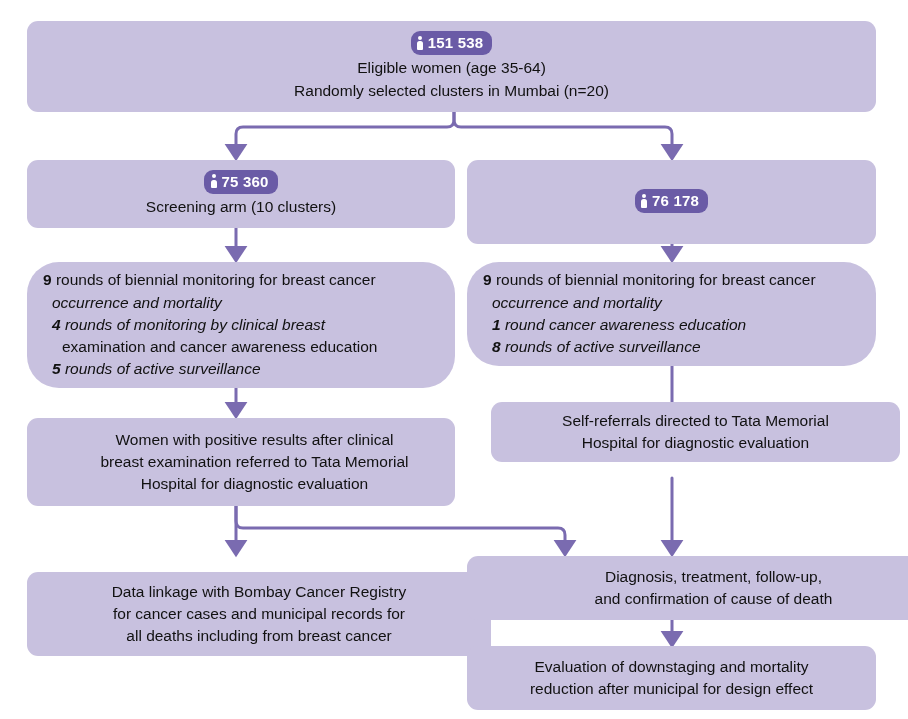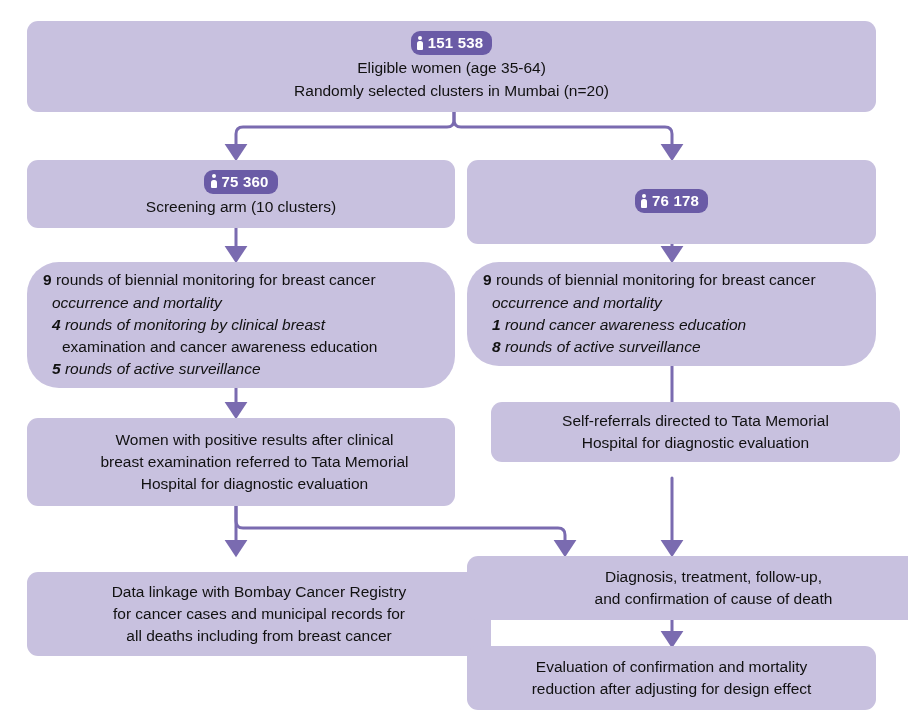--- a/index.html
+++ b/index.html
@@ -191,17 +191,17 @@
     <span class="line">for cancer cases and municipal records for</span>
     <span class="line">all deaths including from breast cancer</span>
   </div>
 
   <div class="node center" style="left:467px; top:556px; width:493px; height:64px;">
     <span class="line">Diagnosis, treatment, follow-up,</span>
     <span class="line">and confirmation of cause of death</span>
   </div>
 
   <div class="node center" style="left:467px; top:646px; width:409px; height:64px;">
-    <span class="line">Evaluation of confirmation and mortality</span>
-    <span class="line">reduction after adjusting for design effect</span>
+    <span class="line">Evaluation of downstaging and mortality</span>
+    <span class="line">reduction after municipal for design effect</span>
   </div>
 
 </div>
 
 </body></html>

